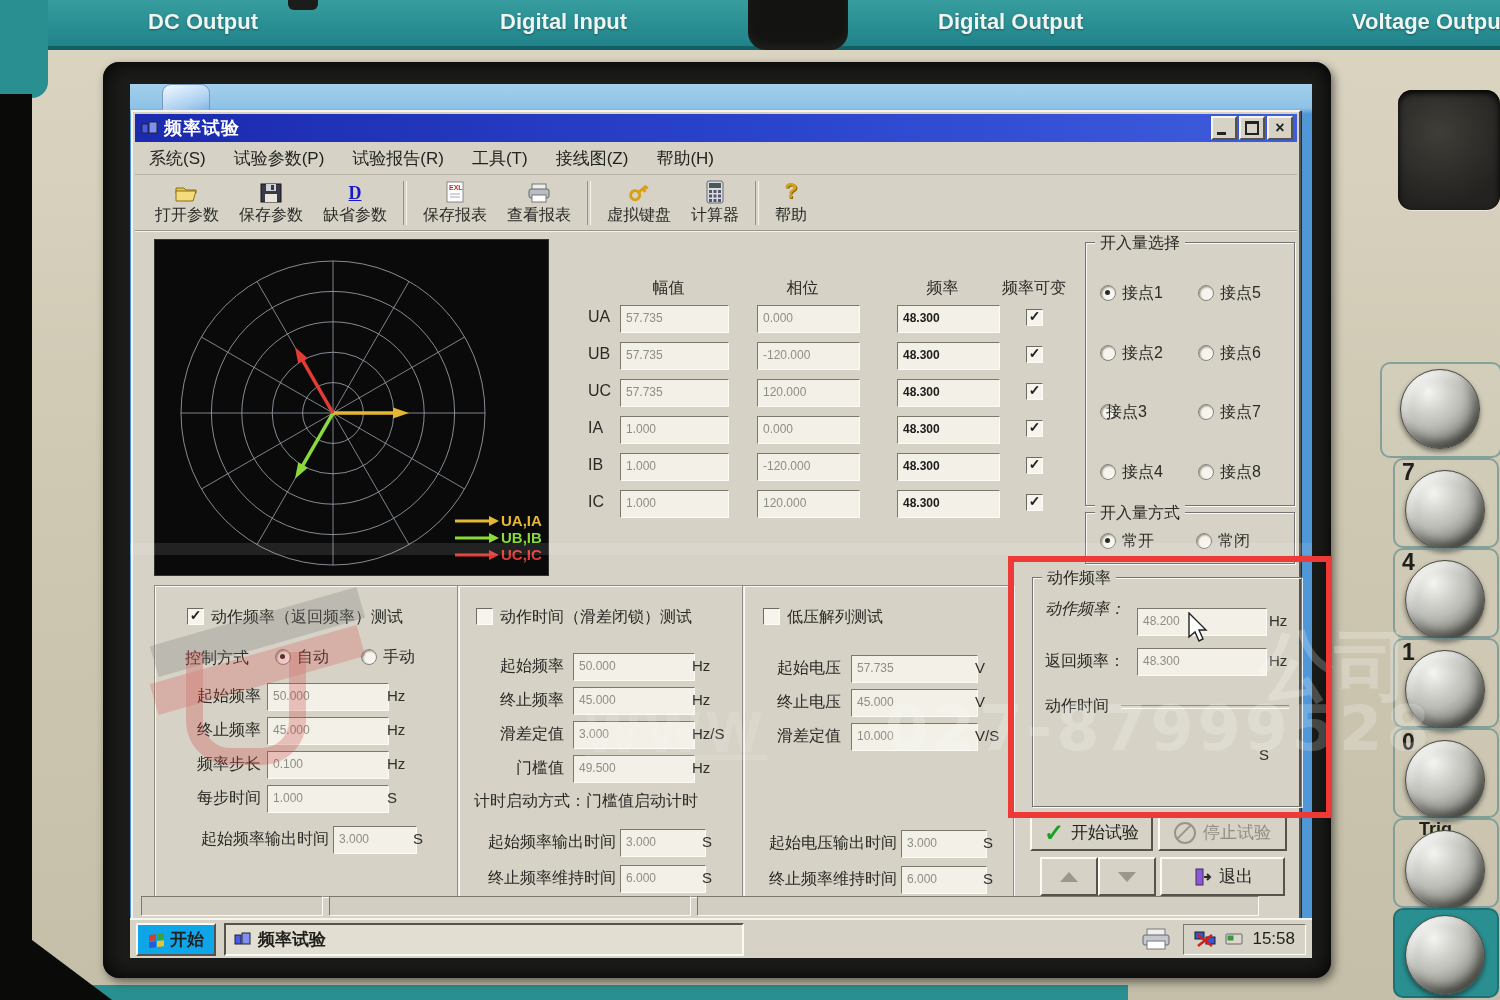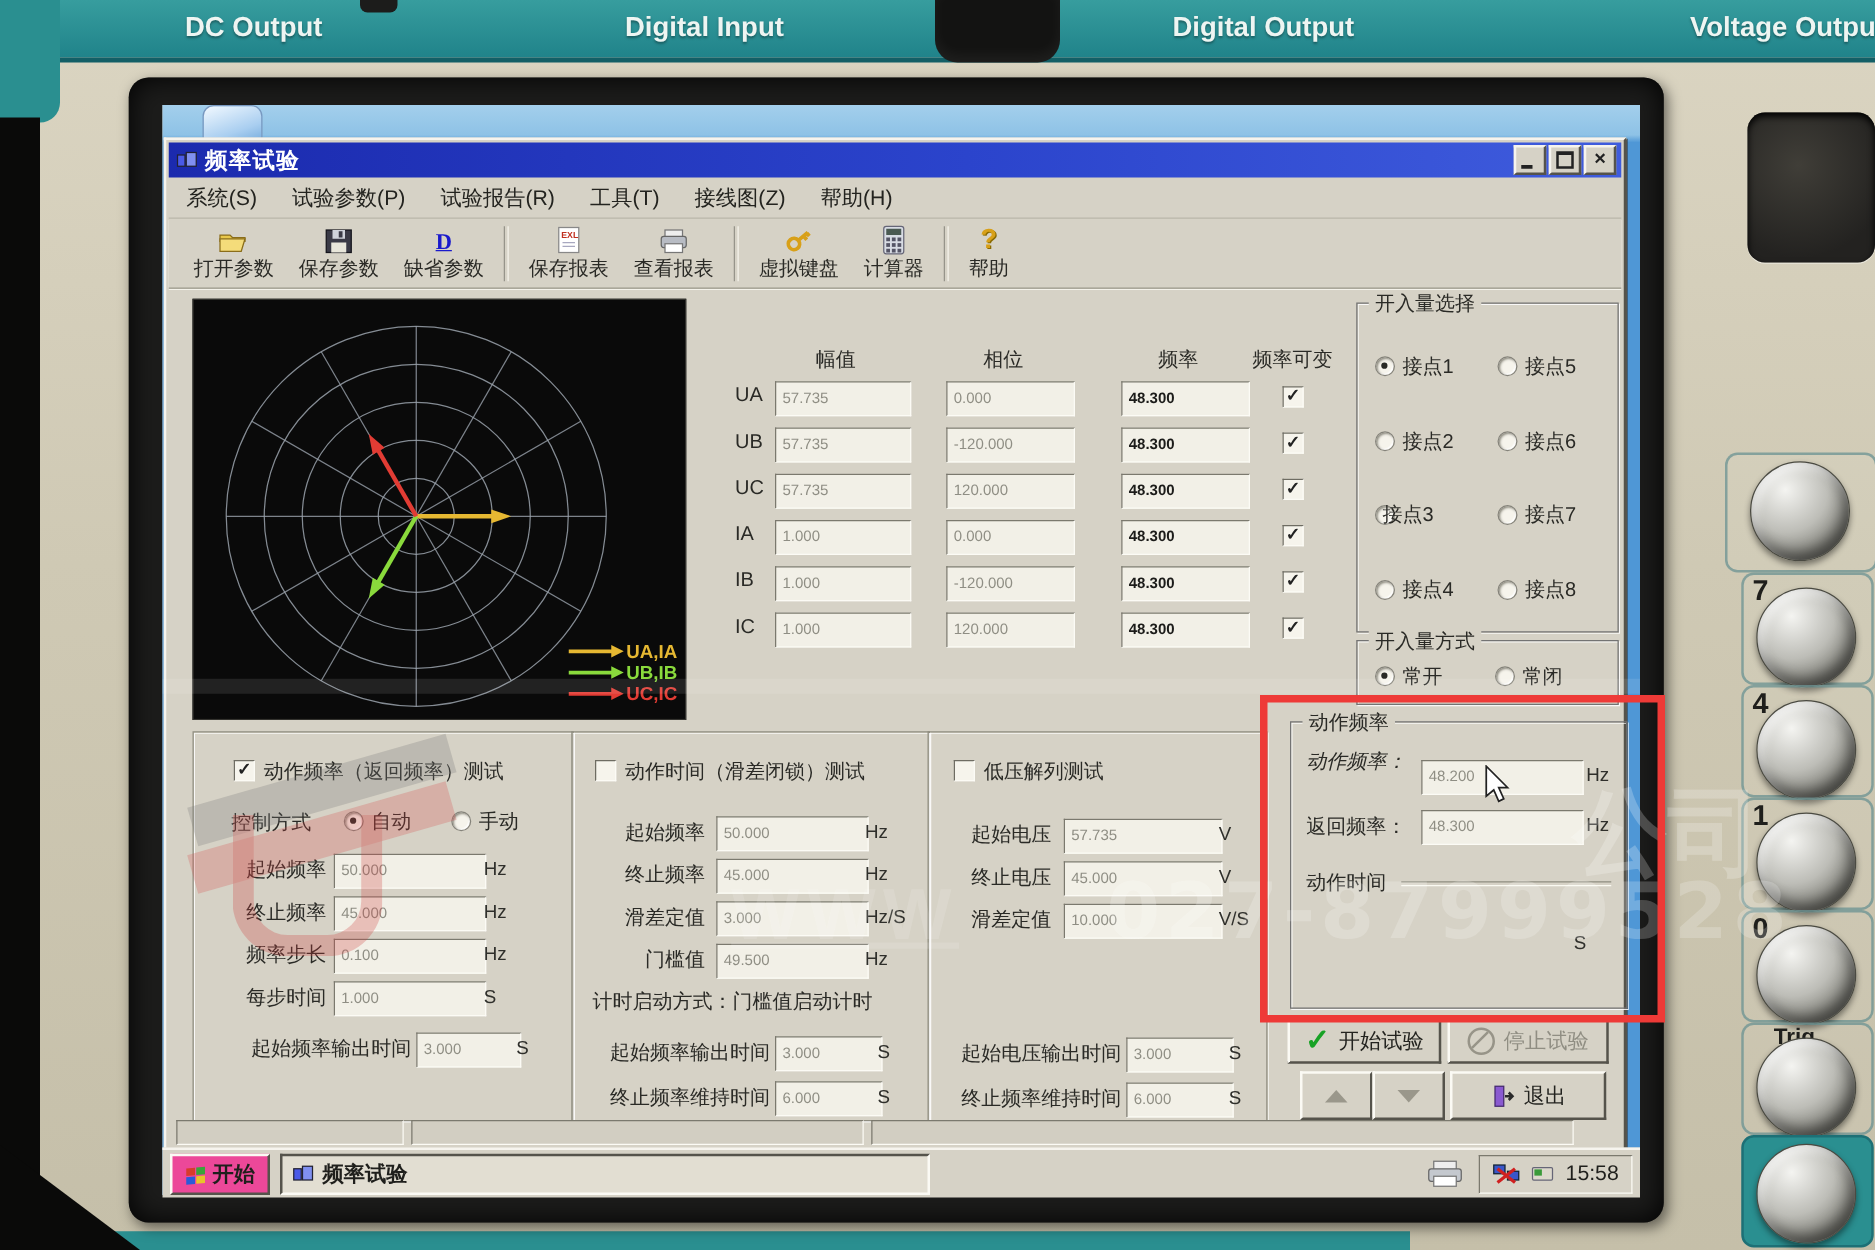--- a/index.html
+++ b/index.html
@@ -92,21 +92,21 @@
   .note-line{position:absolute;font-size:16px;color:#2a2a26;white-space:nowrap;}
   .sub-line{position:absolute;height:2px;border-top:1px solid #8f8d80;border-bottom:1px solid #fbfaf2;}
   .display{position:absolute;background:#070707;border:1px solid #3a3a3a;color:#ff2b24;
            font-family:"DejaVu Sans Mono",monospace;font-weight:700;font-size:33px;line-height:42px;
            text-align:center;letter-spacing:7px;text-shadow:0 0 5px rgba(255,30,20,.9);}
   .statusbar{position:absolute;left:2px;bottom:2px;right:2px;height:24px;display:flex;gap:6px;padding:2px 6px;}
   .sseg{height:18px;border:1px solid;border-color:#7b796e #fcfbf5 #fcfbf5 #7b796e;background:#d2cec2;}
   
   .taskbar{position:absolute;left:0;right:0;top:834px;height:38px;background:#d6d2c6;
            border-top:2px solid #f6f4ee;display:flex;align-items:center;padding:0 6px;gap:8px;}
-  .start-btn{width:76px;height:29px;background:#ec4899;border:2px solid;border-color:#fbfaf4 #55534b #55534b #fbfaf4;
+  .start-btn{width:76px;height:29px;background:#0ea5e9;border:2px solid;border-color:#fbfaf4 #55534b #55534b #fbfaf4;
              display:flex;align-items:center;justify-content:center;gap:4px;font-weight:700;font-size:17px;color:#1f1f1c;}
   .task-btn{width:500px;height:29px;background:#e2ded2;border:2px solid;border-color:#55534b #fbfaf4 #fbfaf4 #55534b;
             display:flex;align-items:center;gap:6px;padding:0 8px;font-weight:700;font-size:17px;color:#1f1f1c;}
   .tray{margin-left:auto;display:flex;align-items:center;gap:10px;}
   .tray-inset{height:29px;border:1px solid;border-color:#7b796e #fcfbf5 #fcfbf5 #7b796e;
               display:flex;align-items:center;gap:8px;padding:0 10px;font-size:17px;color:#1f1f1c;}
   
   .scanline{position:absolute;left:130px;top:543px;width:1182px;height:12px;background:rgba(255,255,255,.10);z-index:44;}
   .red-box{position:absolute;left:1008px;top:556px;width:312px;height:250px;border:6px solid #ee3a37;z-index:50;}
   .wm{position:absolute;color:#fff;z-index:40;font-weight:700;white-space:nowrap;}

